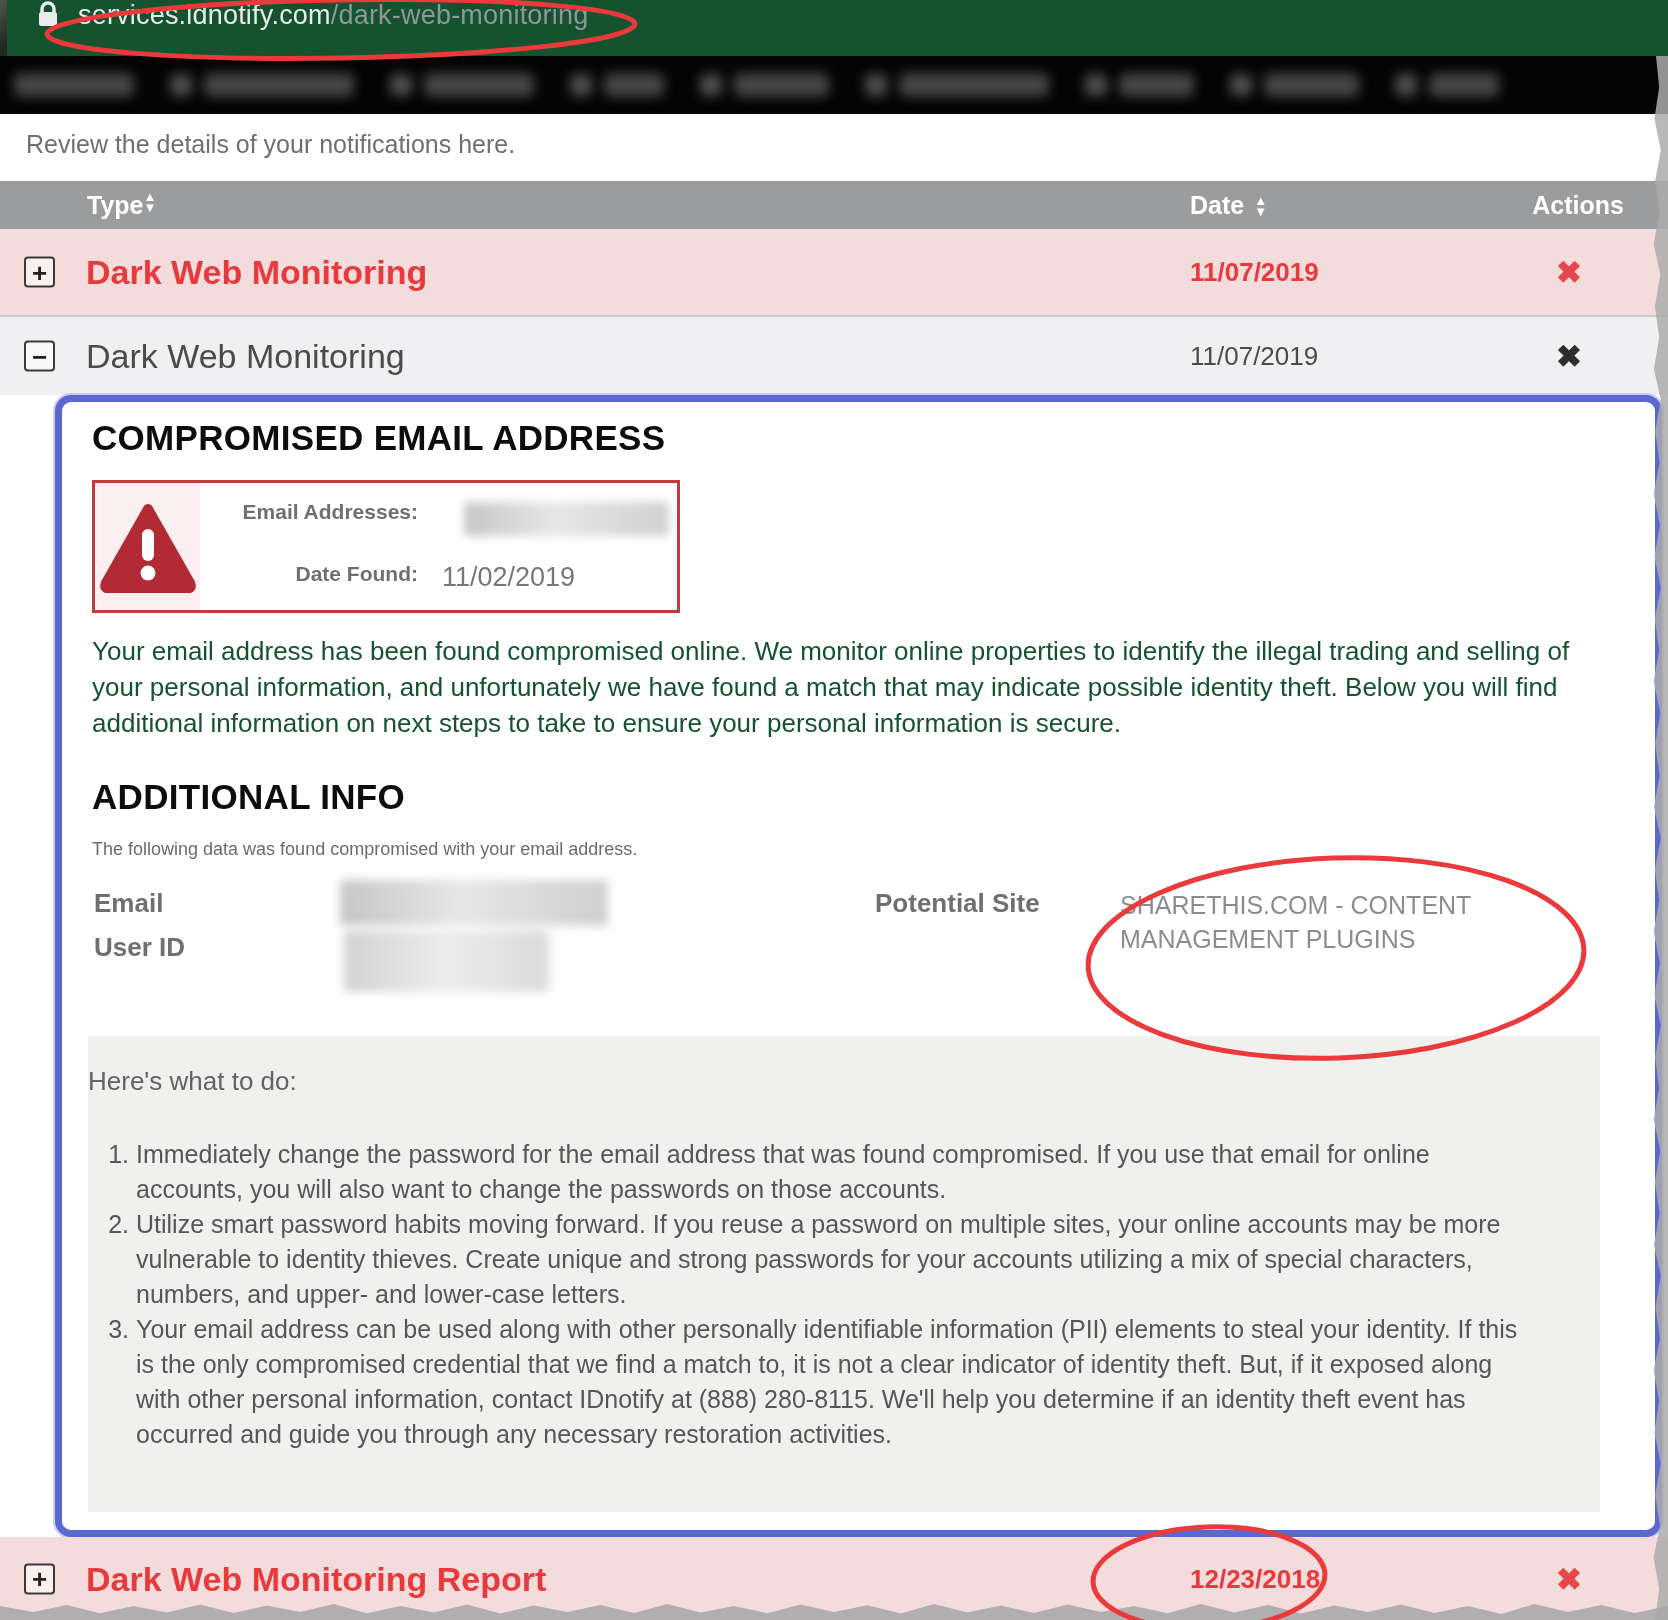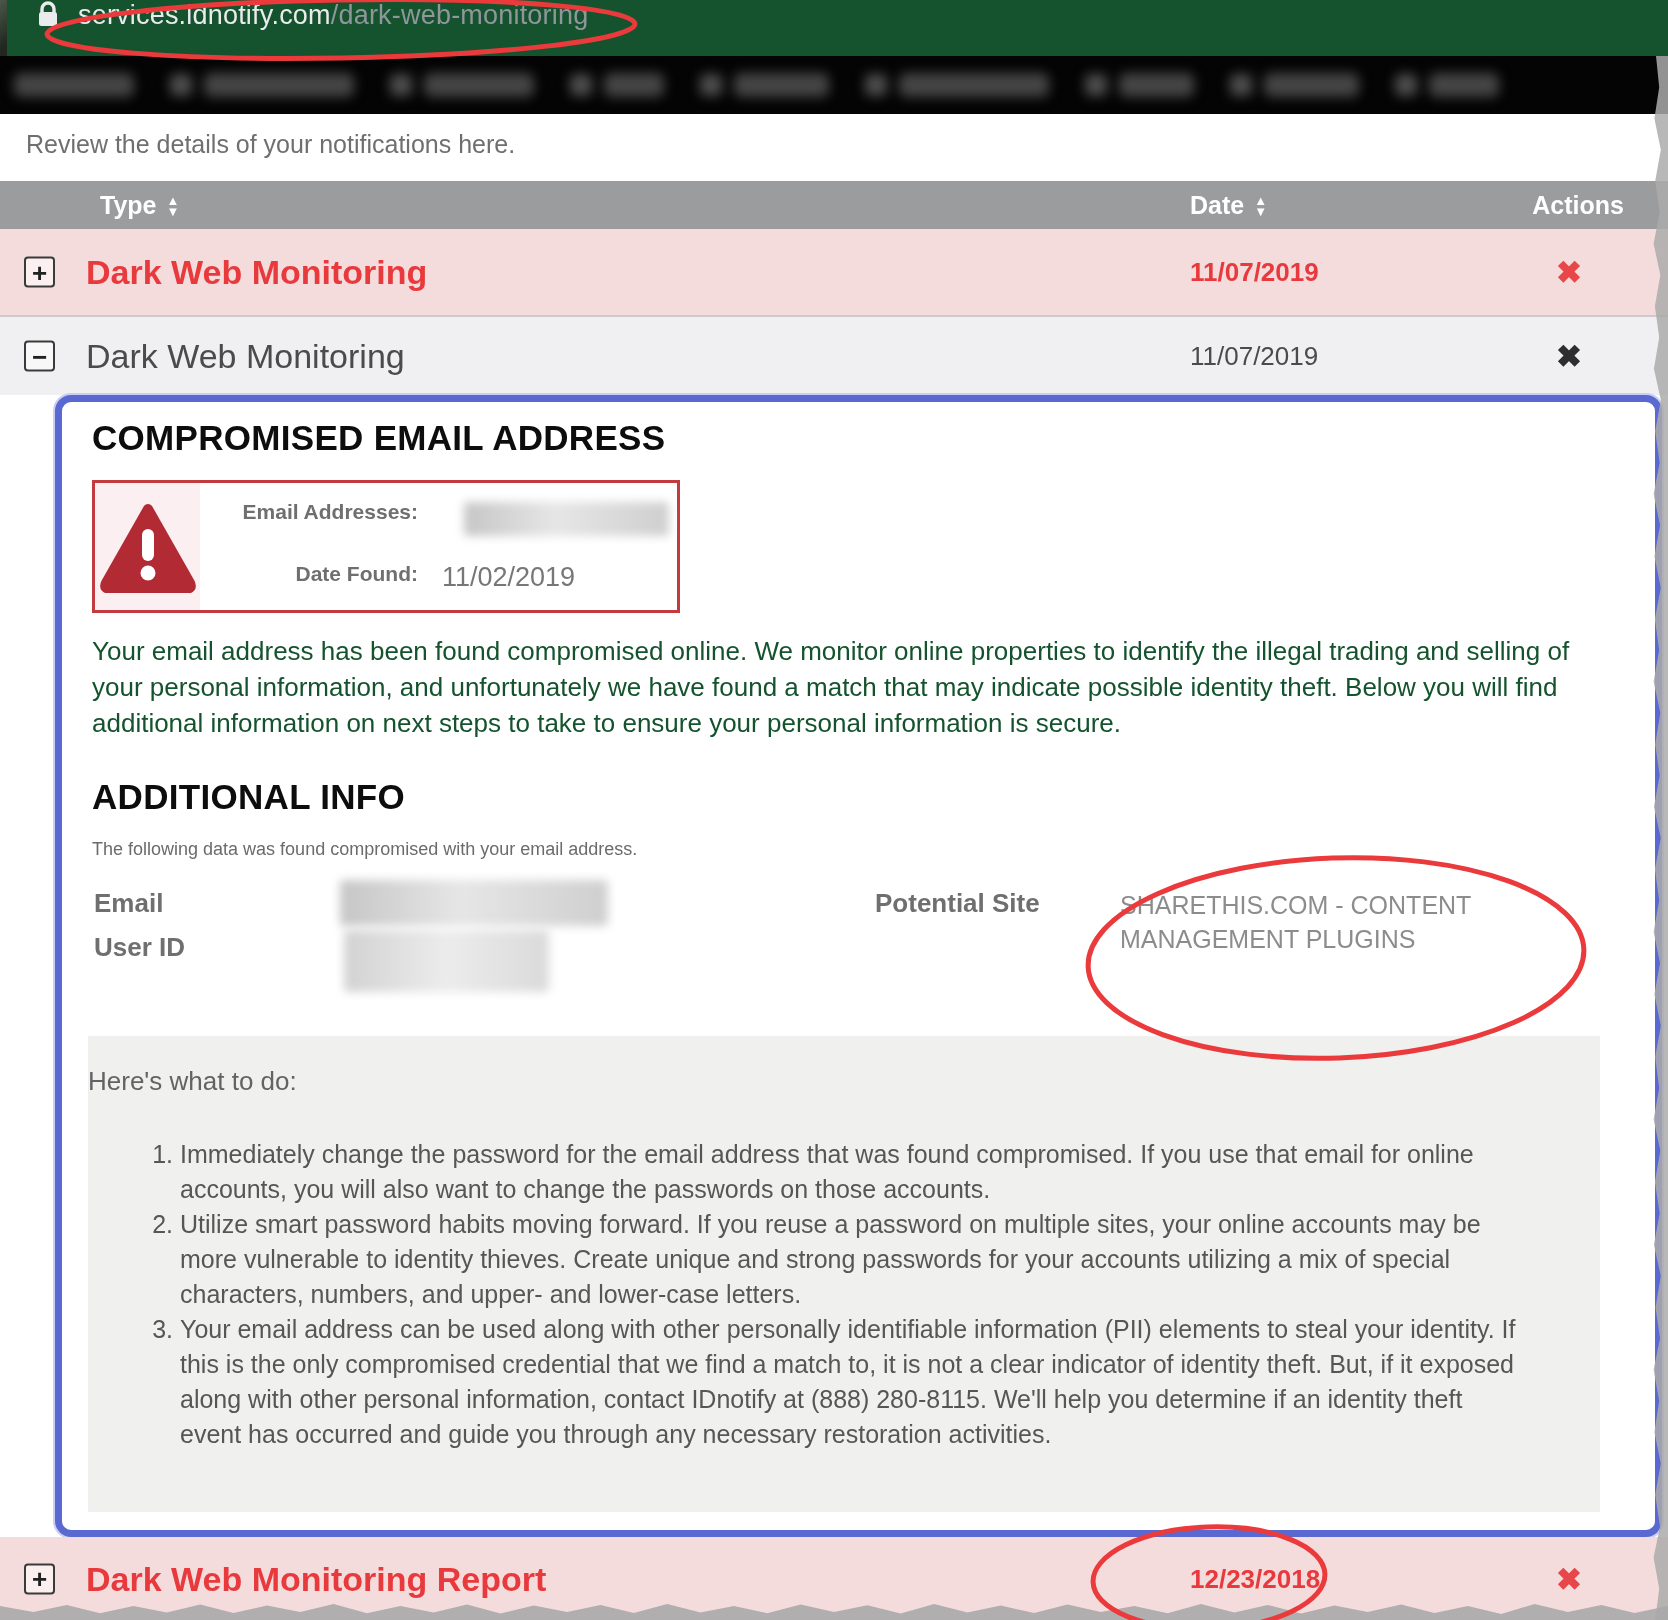--- a/index.html
+++ b/index.html
@@ -20,21 +20,21 @@
             padding:0 14px; overflow:hidden; }
   .navgrp { display:flex; align-items:center; gap:12px; filter:blur(6px); flex:0 0 auto; }
   .nav-ico { width:22px; height:22px; background:#4d4d4d; border-radius:5px; }
   .nav-pill { height:24px; background:#454545; border-radius:7px; }
 
   
   .content { background:#fff; position:relative; }
   .intro { height:67px; padding:16px 0 0 26px; color:#6f6f6f; font-size:25px; }
 
   .thead { position:relative; height:48px; background:#9a9c9e; color:#fff; font-size:25px; font-weight:bold; }
-  .th-type { position:absolute; left:100px; top:50%; transform:translateY(-50%); display:flex; align-items:center; gap:10px; }
+  .th-type { position:absolute; left:87px; top:50%; transform:translateY(-50%); display:flex; align-items:flex-start; gap:0; }
   .th-date { position:absolute; left:1190px; top:50%; transform:translateY(-50%); display:flex; align-items:center; gap:10px; }
   .th-actions { position:absolute; right:44px; top:50%; transform:translateY(-50%);margin-left:48px; }
   .sort { display:inline-flex; flex-direction:column; line-height:11px; font-size:13px; color:#fff; }
 
   .trow { position:relative; }
   .trow.pink { background:#f5dcdc; }
   .trow.gray { background:#f0f0f2; }
   .h86 { height:86px; } .h78 { height:78px; } .h83 { height:83px; }
   .expbox { position:absolute; left:24px; top:50%; transform:translateY(-50%);
             width:31px; height:31px; border:2.5px solid #3a3a3a; border-radius:4px;
@@ -73,21 +73,21 @@
   .f-uid-label { position:absolute; left:2px; top:44px; font-weight:bold; color:#6f6f6f; font-size:26px; }
   .f-blob1 { position:absolute; left:248px; top:-8px; width:268px; height:46px; }
   .f-blob2 { position:absolute; left:252px; top:42px; width:205px; height:62px;
              background:linear-gradient(90deg,#d2d2d2,#ececec 50%,#dadada); }
   .f-site-label { position:absolute; left:783px; top:0; font-weight:bold; color:#6f6f6f; font-size:26px; }
   .f-site-value { position:absolute; left:1028px; top:0; width:375px; color:#8c8c8c;
                   font-size:25px; line-height:34px; }
 
   .todo-box { margin:28px 0 0 -4px; width:1512px; height:476px; background:#f0f0ee; padding:30px 0 0 0; }
   .todo-title { color:#636363; font-size:26px; }
-  .todo-list { margin:40px 70px 0 0; padding-left:92px; color:#565656; font-size:25px; line-height:35px; }
+  .todo-list { margin:40px 70px 0 0; padding-left:48px; color:#565656; font-size:25px; line-height:35px; }
 
   
   .anno { position:absolute; pointer-events:none; z-index:60; }
   .anno ellipse { fill:none; stroke:#ea3a3c; stroke-width:5; }
 
   
   .torn-right { position:absolute; right:0; top:56px; width:16px; height:1564px; background:#acacac; opacity:.85; z-index:50;
     clip-path:polygon(100% 0,100% 100%,20% 100%,45% 98%,10% 96%,50% 94%,20% 92%,55% 90%,15% 88%,45% 86%,10% 84%,50% 82%,22% 80%,55% 78%,12% 76%,48% 74%,18% 72%,52% 70%,10% 68%,45% 66%,20% 64%,55% 62%,15% 60%,50% 58%,10% 56%,45% 54%,18% 52%,55% 50%,12% 48%,48% 46%,20% 44%,52% 42%,10% 40%,45% 38%,18% 36%,55% 34%,15% 32%,50% 30%,10% 28%,48% 26%,20% 24%,55% 22%,12% 20%,45% 18%,18% 16%,52% 14%,10% 12%,48% 10%,20% 8%,55% 6%,15% 4%,45% 2%,25% 0); }
   .torn-bottom { position:absolute; left:0; bottom:0; width:100%; height:20px; background:#a8a8a8; opacity:.9; z-index:50;
     clip-path:polygon(0 100%,100% 100%,100% 30%,98% 65%,96% 25%,94% 60%,92% 20%,90% 70%,88% 30%,86% 65%,84% 22%,82% 60%,80% 28%,78% 68%,76% 25%,74% 62%,72% 20%,70% 66%,68% 30%,66% 60%,64% 22%,62% 65%,60% 28%,58% 62%,56% 20%,54% 68%,52% 26%,50% 60%,48% 22%,46% 66%,44% 30%,42% 62%,40% 20%,38% 65%,36% 25%,34% 60%,32% 28%,30% 68%,28% 22%,26% 62%,24% 30%,22% 66%,20% 20%,18% 60%,16% 28%,14% 65%,12% 22%,10% 62%,8% 30%,6% 66%,4% 25%,2% 60%,0 30%); }

